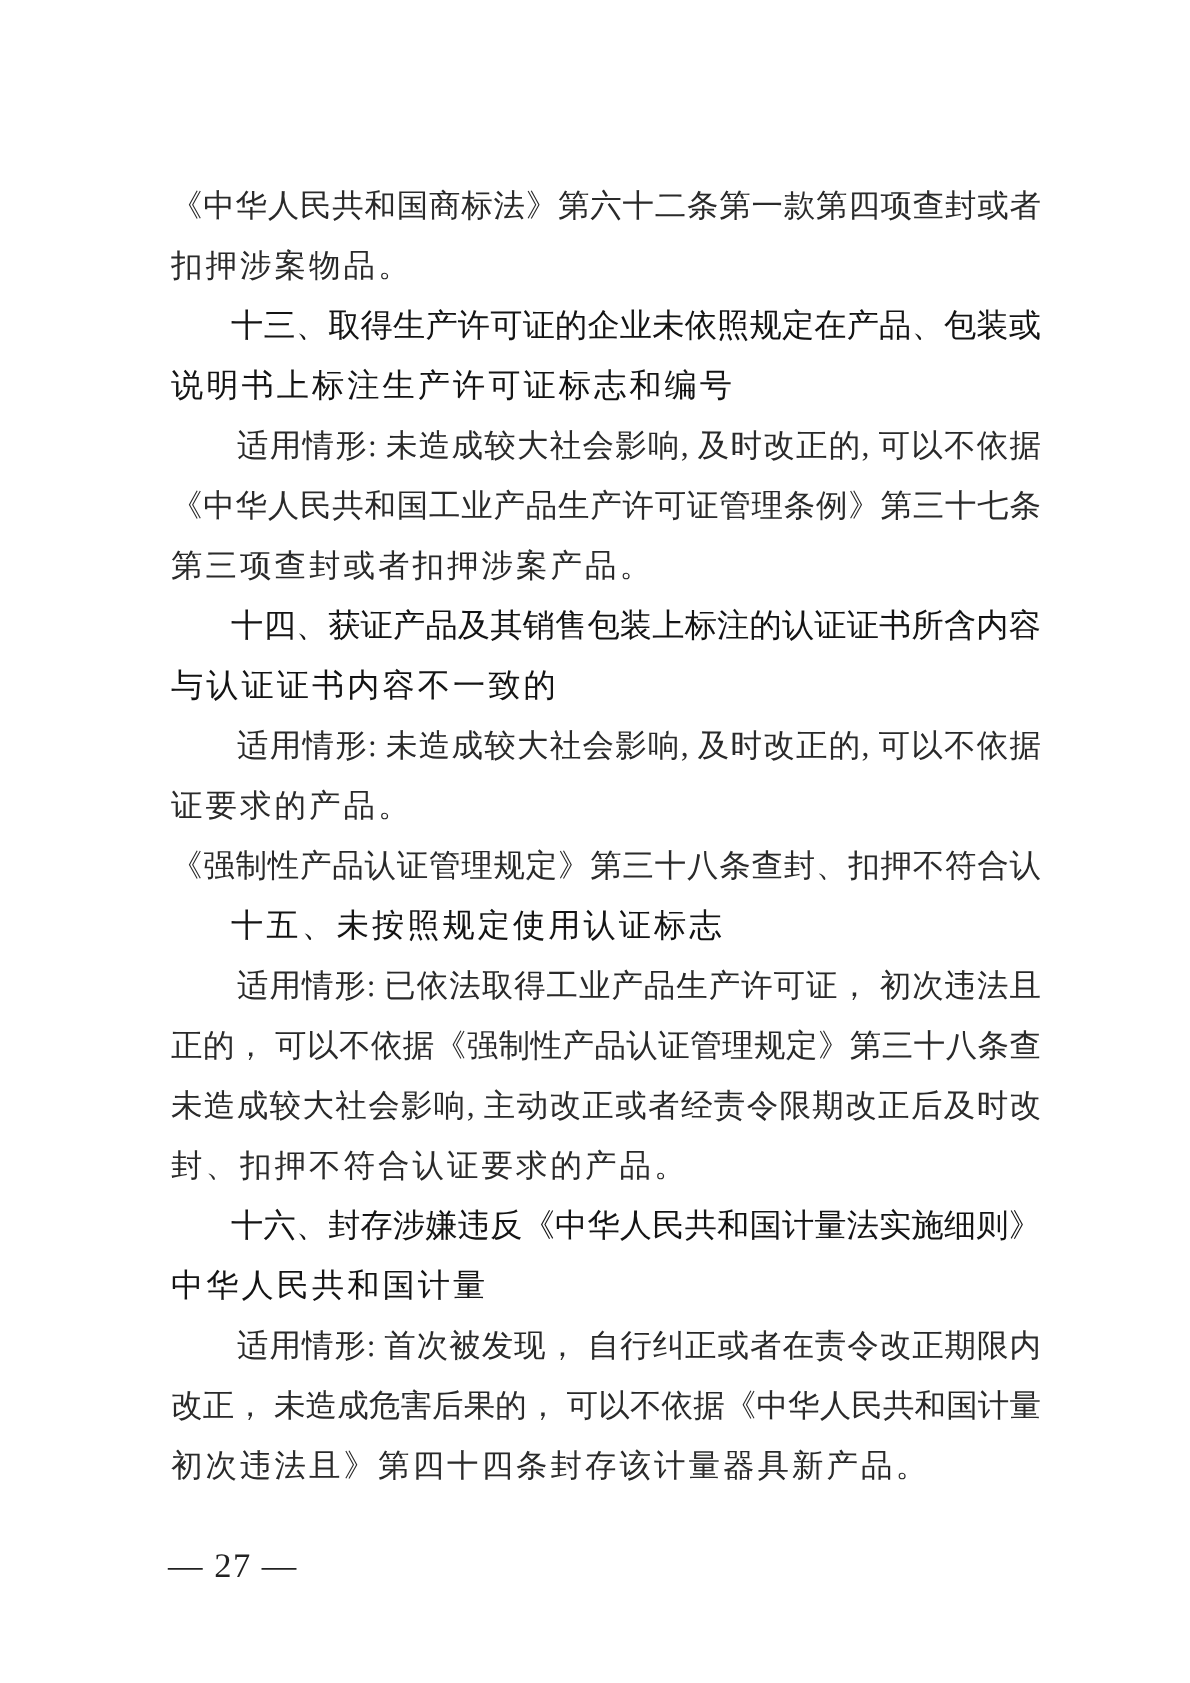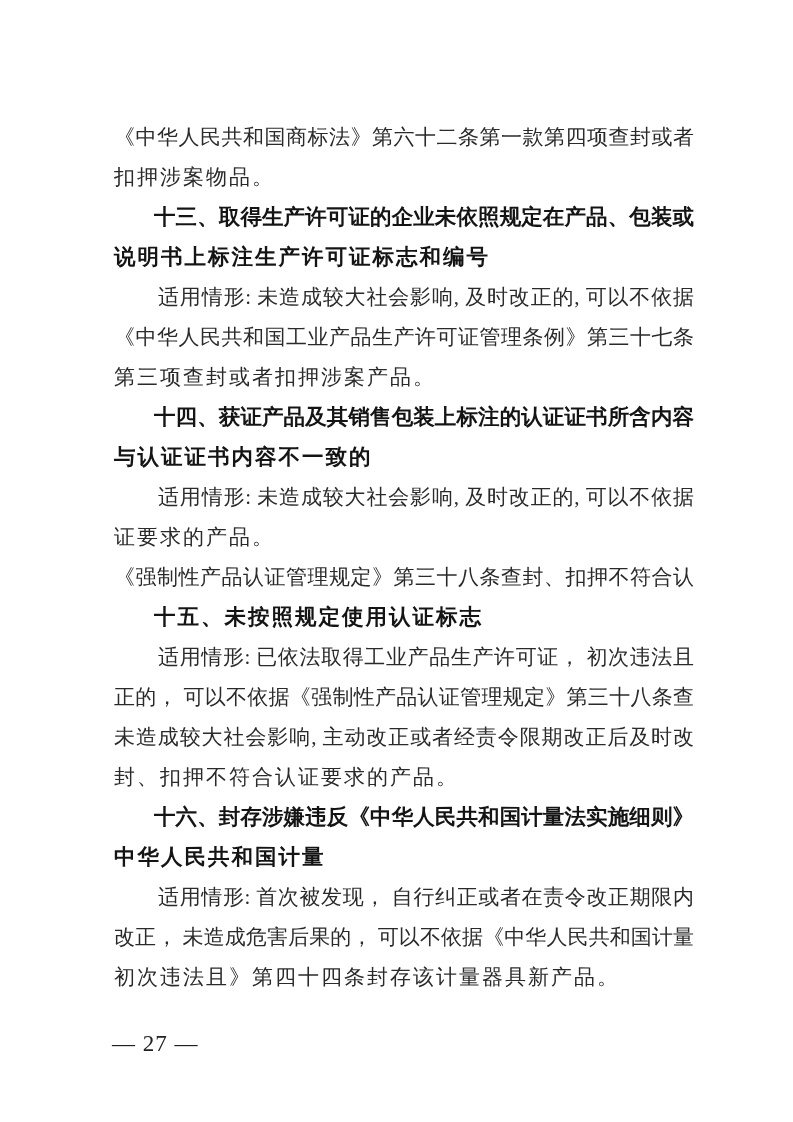--- a/index.html
+++ b/index.html
@@ -34,21 +34,21 @@
   }
   .line.just {
     white-space: normal;
     text-align: justify;
     text-align-last: justify;
     text-justify: inter-character;
   }
   .line:not(.just) { letter-spacing: 2px; }
   .line.heading {
     font-family: "Liberation Sans", "DejaVu Sans", sans-serif;
-    font-weight: 700;
+    font-weight: 400;
     color: var(--heading-text);
     font-size: 21.5px;
   }
   .line.body.indent   { text-indent: 44px; }
   .line.heading.indent{ text-indent: 40px; }
   .footer {
     position: absolute;
     left: 112px;
     top: 1029px;
     height: 30px;

